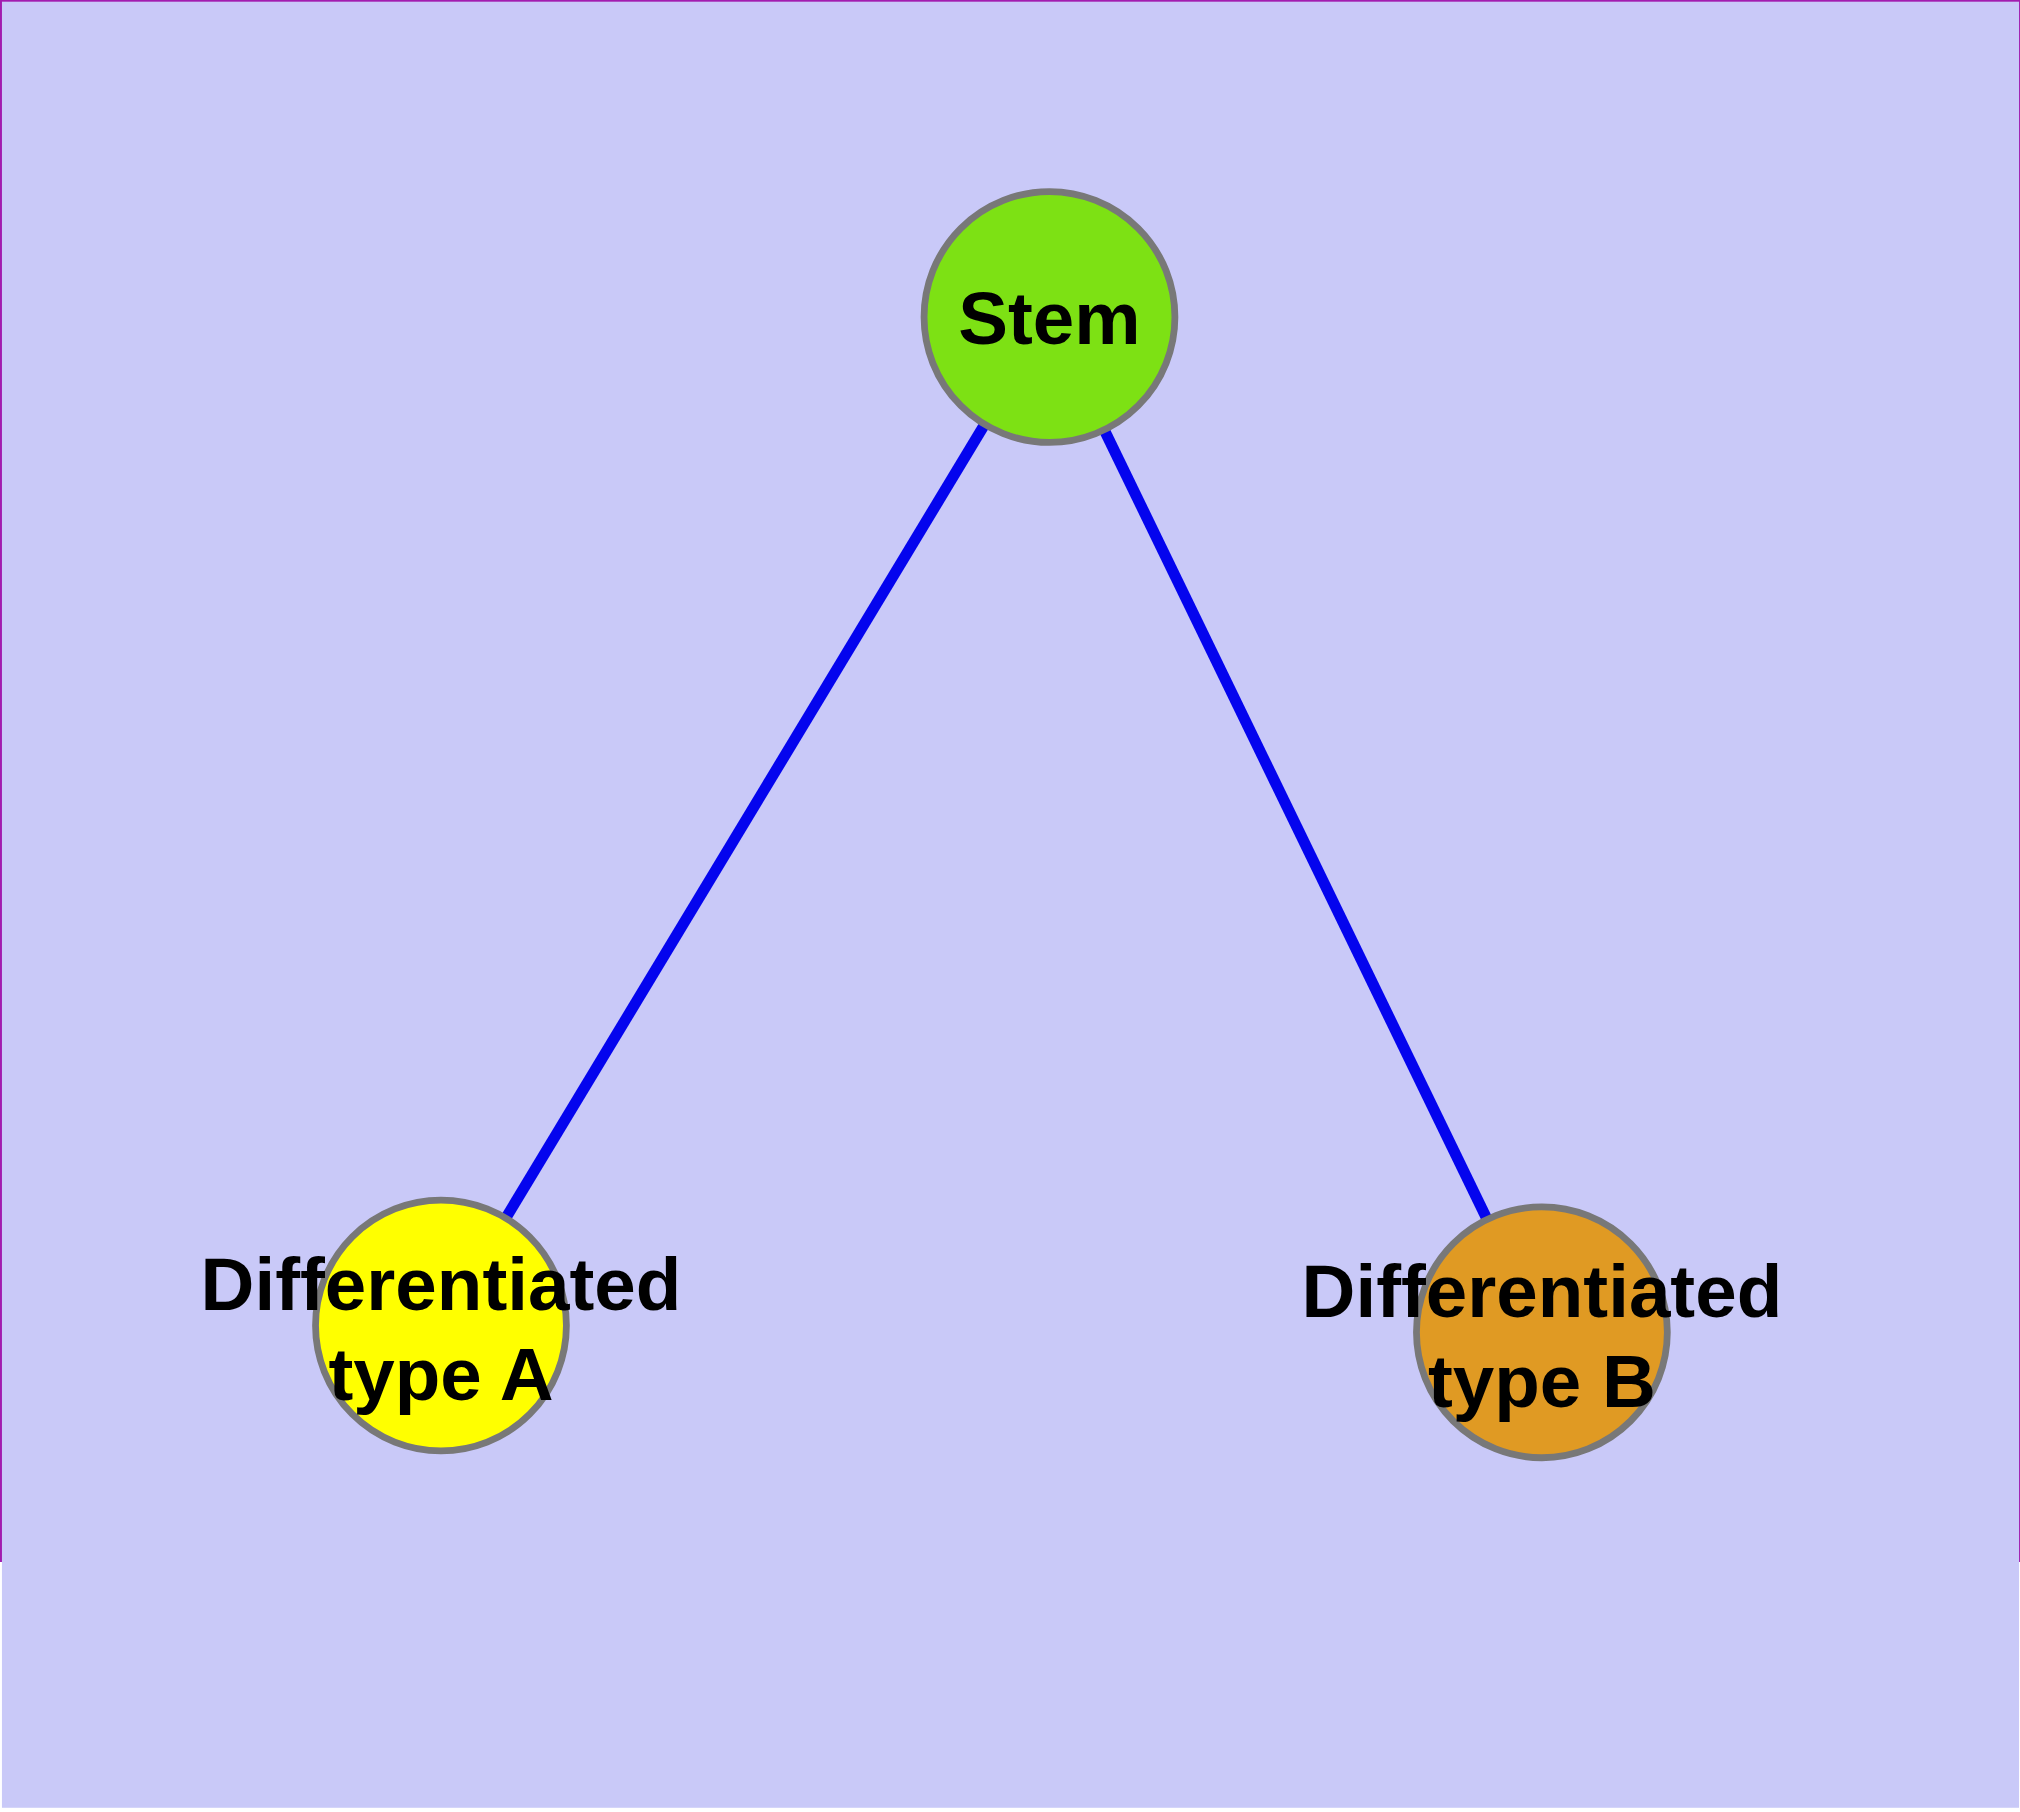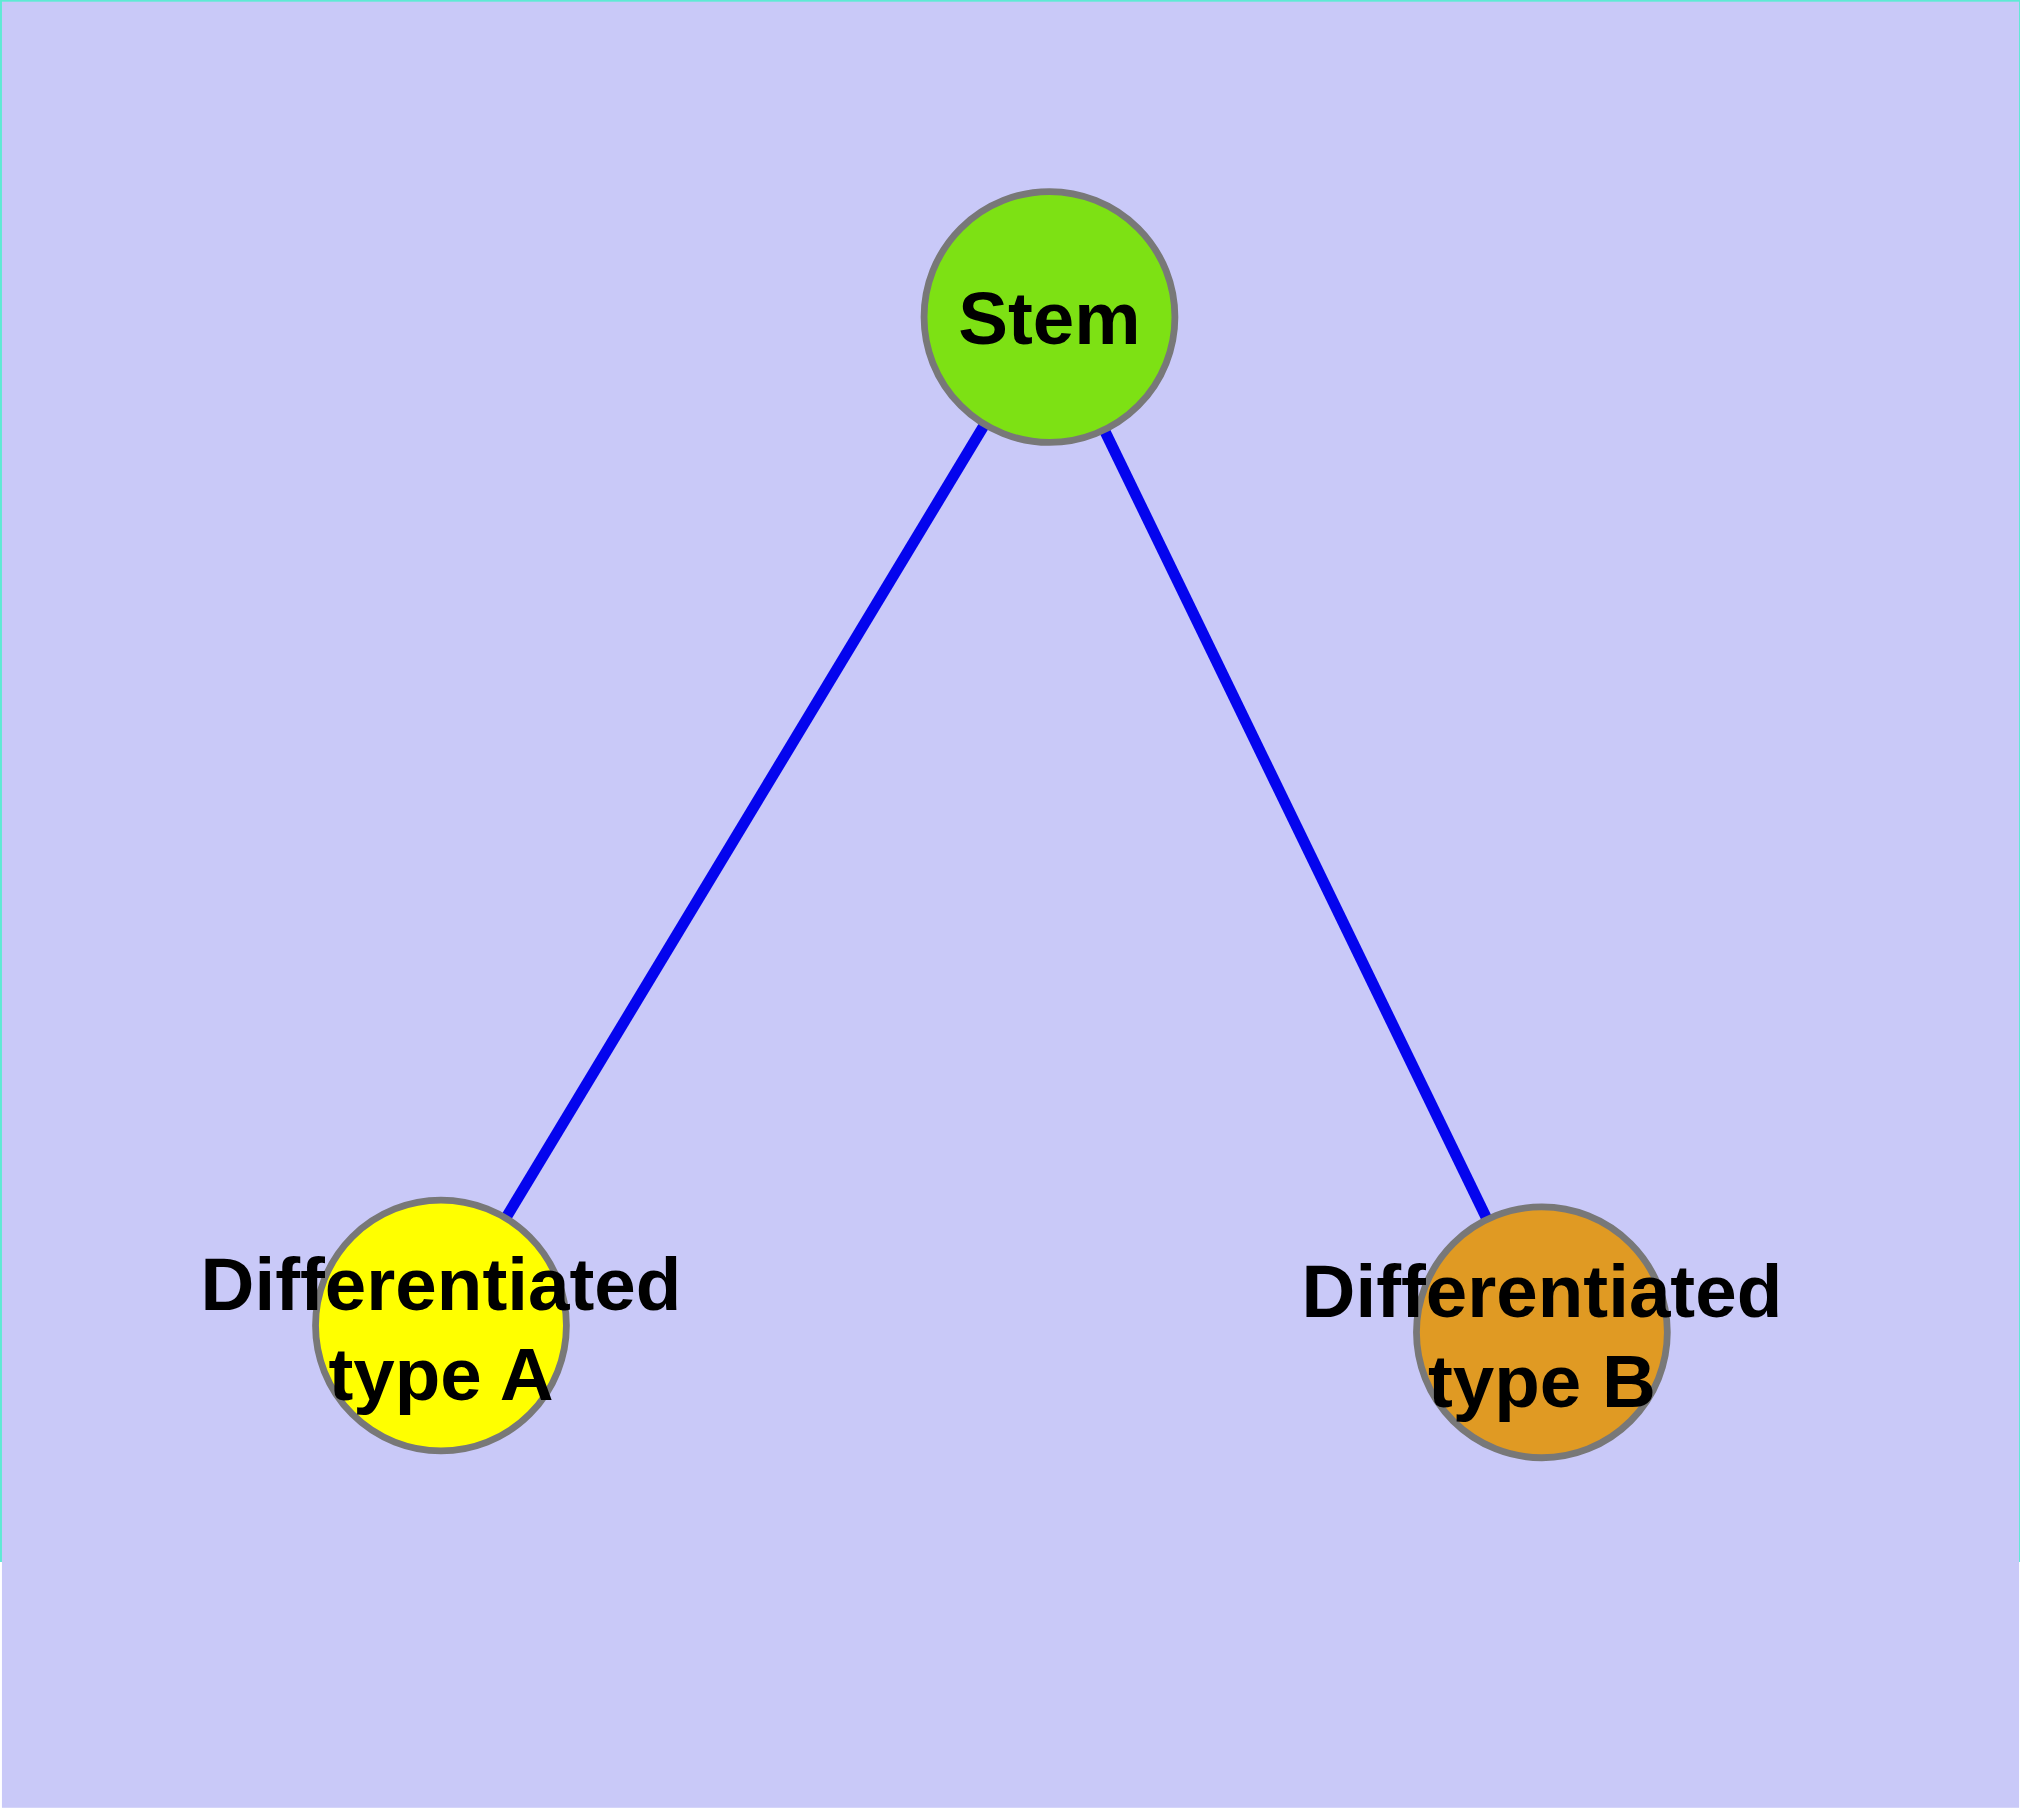--- a/index.html
+++ b/index.html
@@ -7,21 +7,21 @@
     padding: 0;
     background: #ffffff;
     width: 2021px;
     height: 1812px;
     overflow: hidden;
   }
   .stage {
     position: relative;
     width: 2021px;
     height: 1562px;
-    background: #5eead4;
+    background: #a21caf;
   }
   svg.graph {
     display: block;
     width: 2021px;
     height: 1812px;
   }
   .edge {
     fill: none;
     stroke-width: 13px;
     stroke-linecap: butt;

